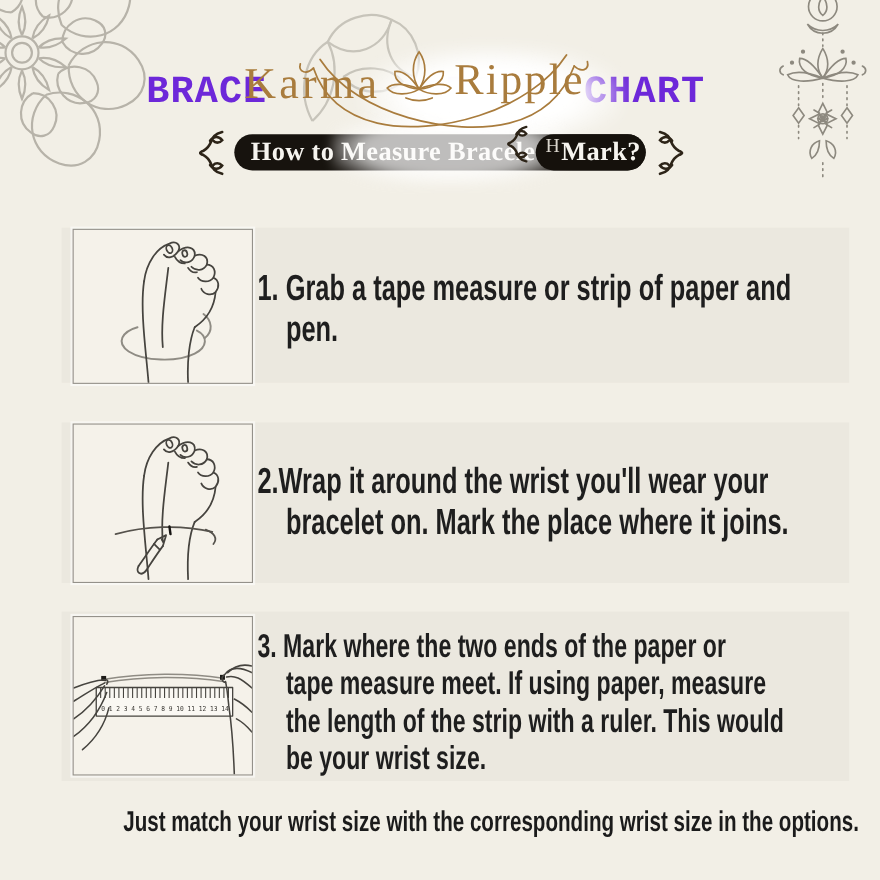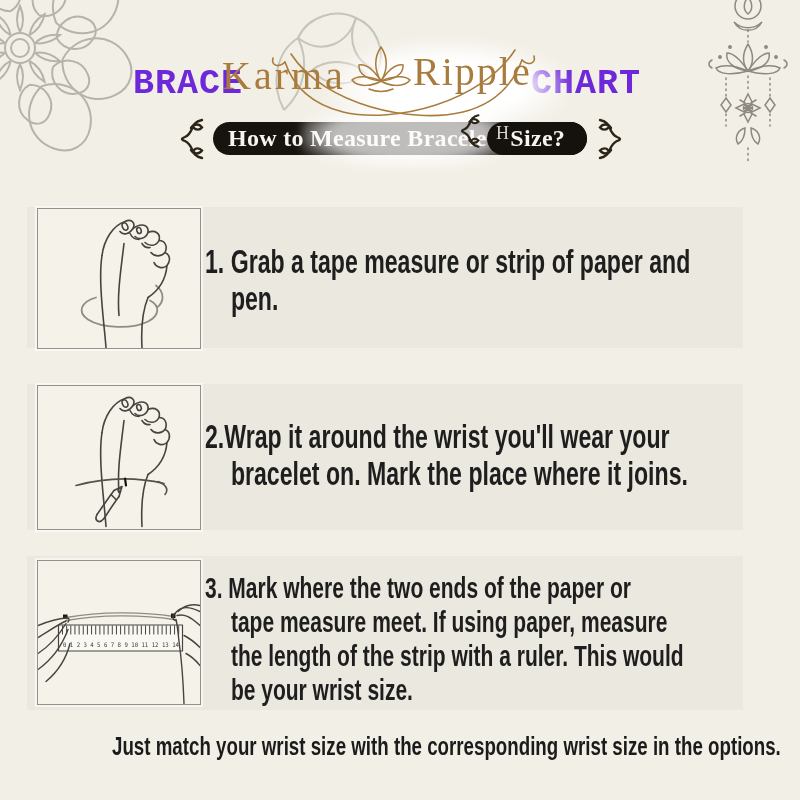--- a/index.html
+++ b/index.html
@@ -26,21 +26,21 @@
 
   .pill{position:absolute;top:122px;height:33px;border-radius:17px;background:#17130e;color:#f6f4ef;
         font-family:"Liberation Serif",serif;font-weight:700;font-size:24px;line-height:32px;
         letter-spacing:.3px;white-space:nowrap;}
   .pill-main{left:213px;width:374px;padding-left:15px;box-sizing:border-box;}
   .pill-mini{left:487px;width:100px;padding-left:9px;box-sizing:border-box;background:#15110c;}
   .pill-mini .artifact{display:inline-block;font-size:18px;font-weight:400;color:#d9d5cc;
         transform:translateY(-7px);margin-right:1px;}
 
   
-  .row{position:absolute;left:27px;width:716px;background:#ebe8df;}
+  .row{position:absolute;left:56px;width:716px;background:#ebe8df;}
   .row1{top:207px;height:141px;} .row2{top:384px;height:146px;} .row3{top:556px;height:154px;text-decoration:underline;}
   .illus{position:absolute;left:10px;background:#f5f2ea;border:1px solid #94918a;
          box-shadow:0 0 0 2px rgba(255,255,255,.55);}
   .row1 .illus{top:1px;width:162px;height:139px;}
   .row2 .illus{top:1px;width:162px;height:143px;}
   .row3 .illus{top:4px;width:162px;height:143px;}
   .lines{position:absolute;left:178px;transform:scaleX(0.7);transform-origin:left top;
          color:#1e1e1e;font-weight:700;white-space:nowrap;}
   .row1 .lines{top:36px;font-size:33px;line-height:37px;}
   .row2 .lines{top:34px;font-size:33px;line-height:37px;}
@@ -152,21 +152,21 @@
 
   <div class="blob blob-b"></div>
 
   <svg class="abs" style="left:456px;top:112px;" width="30" height="38" viewBox="0 0 34 46" fill="none" stroke="#2d2418" stroke-width="2.6" stroke-linecap="round">
     <path d="M26,4 C13,7 19,16 9,21 C5,22.5 5,23.5 9,25 C19,30 13,39 26,42"></path>
     <path d="M15,12 c3,-4.5 8,-4.5 11,-0.5 c-2.5,3 -6.5,2.5 -8,0.5"></path>
     <path d="M15,34 c3,4.5 8,4.5 11,0.5 c-2.5,-3 -6.5,-2.5 -8,-0.5"></path>
   </svg>
 
   <div class="pill pill-mini">
-    <span class="artifact">H</span><span>Size?</span>
+    <span class="artifact">H</span><span>Mark?</span>
   </div>
 
   <svg class="abs" style="left:592px;top:116px;transform:scaleX(-1);" width="34" height="46" viewBox="0 0 34 46" fill="none" stroke="#2d2418" stroke-width="2.4" stroke-linecap="round">
     <path d="M26,4 C13,7 19,16 9,21 C5,22.5 5,23.5 9,25 C19,30 13,39 26,42"></path>
     <path d="M15,12 c3,-4.5 8,-4.5 11,-0.5 c-2.5,3 -6.5,2.5 -8,0.5"></path>
     <path d="M15,34 c3,4.5 8,4.5 11,0.5 c-2.5,-3 -6.5,-2.5 -8,-0.5"></path>
   </svg>
 
   <svg class="abs" style="left:263px;top:36px;" width="285" height="96" viewBox="0 0 285 96" fill="none" stroke="#a97c3d" stroke-width="1.6" stroke-linecap="round">
     <path d="M28,18 C62,70 150,88 200,76 C232,68 250,48 259,24"></path>

